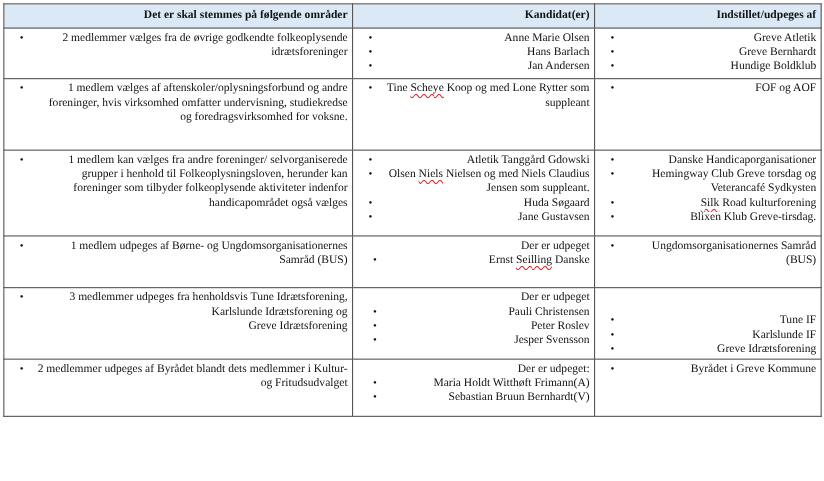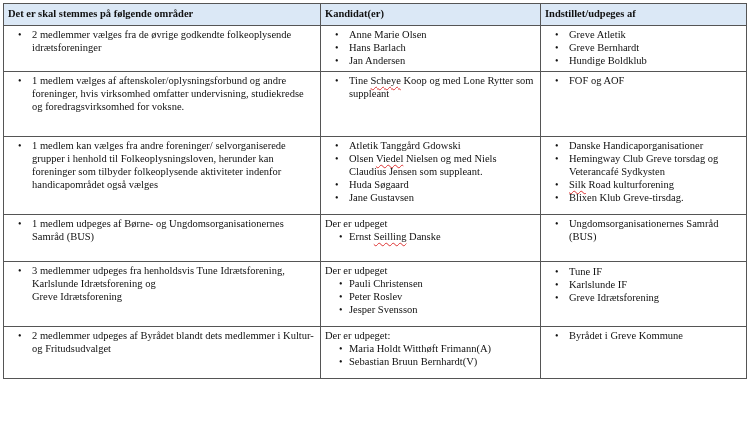--- a/index.html
+++ b/index.html
@@ -1,19 +1,19 @@
 <!DOCTYPE html>
 <html><head>
 <meta charset="utf-8">
 <style>
   html, body { margin: 0; padding: 0; background: #ffffff; }
   body { width: 749px; height: 437px; overflow: hidden; position: relative;
          font-family: "Liberation Serif", "DejaVu Serif", serif; font-size: 10.5px; color: #111; }
   table { position: absolute; left: 3px; top: 3px; border-collapse: collapse; width: 743px; table-layout: fixed; }
-  td, th { border: 1px solid #555; vertical-align: top; padding: 2px 4px; line-height: 13px; text-align: left; }
+  td, th { border: 1px solid #555; vertical-align: top; padding: 2px 4px; line-height: 13px; text-align: right; }
   th { background: #dbe8f6; font-weight: bold; height: 16px; padding-top: 3px; }
   tr.section td { background: #dbe8f6; font-weight: bold; height: 11px; padding: 1px 4px; }
   col.c1 { width: 317px; } col.c2 { width: 220px; } col.c3 { width: 206px; }
   ul { margin: 0; padding: 0; list-style: none; }
   li { position: relative; padding-left: 24px; }
   li::before { content: "\2022"; position: absolute; left: 10px; top: 0; font-size: 10px; }
   td.c2 li, td.c3 li { padding-left: 24px; }
   .sub li { padding-left: 28px; }
   .sub li::before { left: 14px; }
   .sq { text-decoration: underline wavy #d33; text-decoration-thickness: 1px; text-underline-offset: 2px; }
@@ -79,21 +79,21 @@
 
   <tr class="r4">
     <td>
           <ul>
             <li>1 medlem kan vælges fra andre foreninger/ selvorganiserede grupper i henhold til Folkeoplysningsloven, herunder kan foreninger som tilbyder folkeoplysende aktiviteter indenfor handicapområdet også vælges</li>
           </ul>
         </td>
     <td class="c2">
           <ul>
       <li>Atletik Tanggård Gdowski</li>
-      <li><span>Olsen </span><span class="sq">Viedel</span><span> Nielsen og med Niels Claudius Jensen som suppleant.</span></li>
+      <li><span>Olsen </span><span class="sq">Niels</span><span> Nielsen og med Niels Claudius Jensen som suppleant.</span></li>
       <li>Huda Søgaard</li>
       <li>Jane Gustavsen</li>
     </ul>
         </td>
     <td class="c3">
           <ul>
       <li>Danske Handicaporganisationer</li>
       <li>Hemingway Club Greve torsdag og Veterancafé Sydkysten</li>
       <li><span class="sq">Silk</span><span> Road kulturforening</span></li>
       <li>Blixen Klub Greve-tirsdag.</li>
@@ -133,21 +133,21 @@
         </td>
     <td class="c2">
       <div>Der er udpeget</div>
       <ul class="sub">
         <li>Pauli Christensen</li>
         <li>Peter Roslev</li>
         <li>Jesper Svensson</li>
       </ul>
     </td>
     <td class="c3">
-          <ul style="margin-top:1px;">
+          <ul style="margin-top:21px;">
       <li>Tune IF</li>
       <li>Karlslunde IF</li>
       <li>Greve Idrætsforening</li>
     </ul>
         </td>
   </tr>
 
   <tr class="r7">
     <td>
           <ul>

